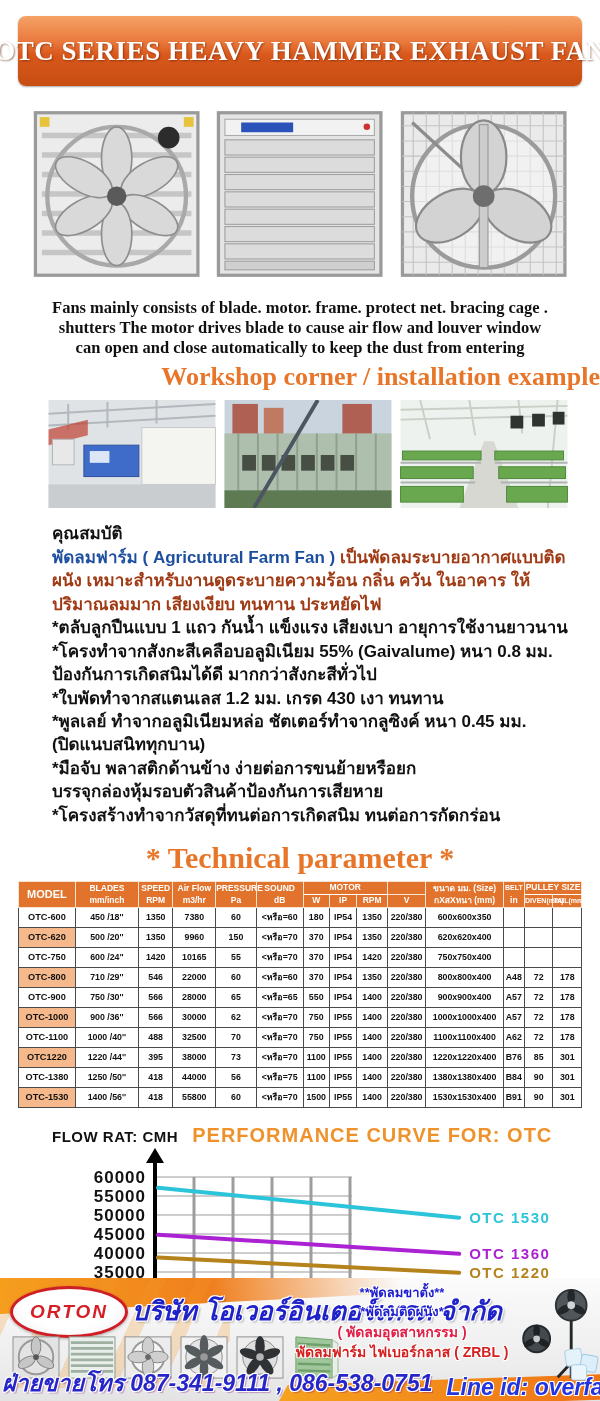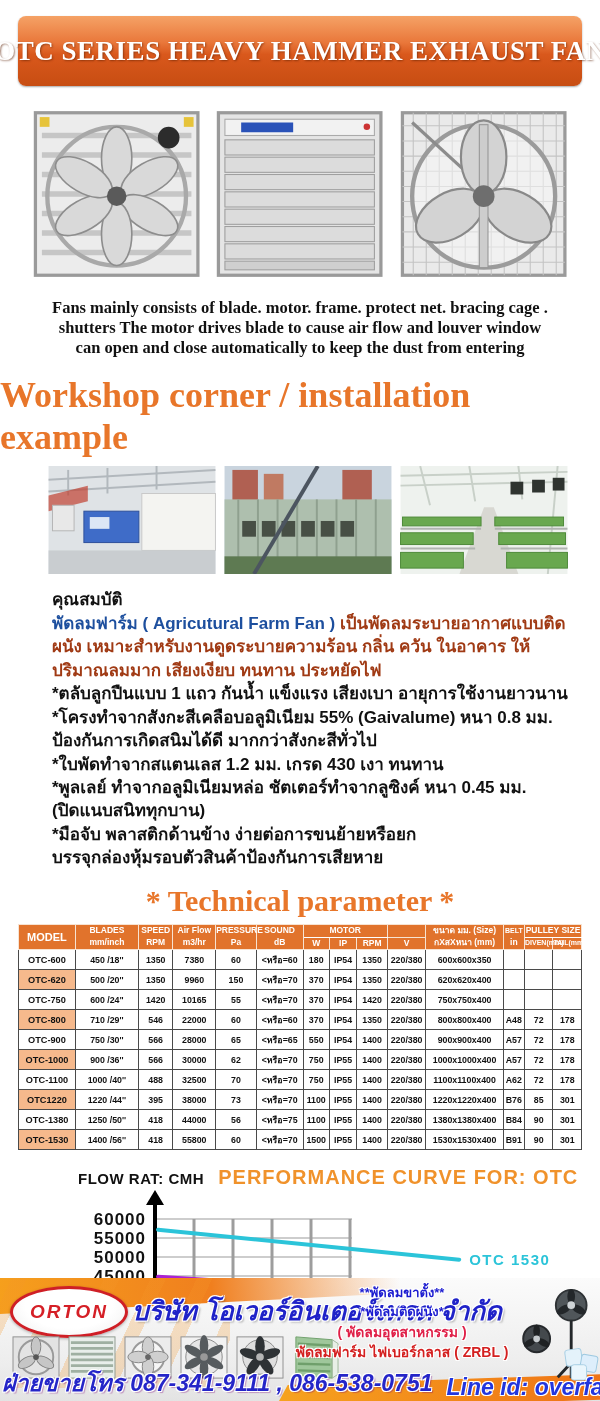--- a/index.html
+++ b/index.html
@@ -16,22 +16,22 @@
   
   .hero-row{display:flex;gap:10px;padding:12px 30px 4px 30px;}
   .hero-row .ph{flex:1;height:192px;}
   .hero-row svg{width:100%;height:100%;}
 
   
   .desc{margin:4px 10px 0 10px;text-align:center;font-family:"Liberation Serif",serif;
     font-weight:bold;font-size:16.5px;line-height:1.22;color:#111;}
 
   
-  .workshop-h{margin:16px 0 6px 0;text-align:left;font-family:"Liberation Serif",serif;
-    font-weight:bold;font-size:36px;color:#e8762a;}
+  .workshop-h{margin:4px 0 6px 0;text-align:right;font-family:"Liberation Serif",serif;
+    font-weight:bold;font-size:26px;color:#e8762a;}
   .shop-row{display:flex;gap:8px;padding:2px 32px 6px 48px;}
   .shop-row .ph{flex:1;height:108px;}
   .shop-row svg{width:100%;height:100%;}
 
   
   .features{padding:8px 24px 0 52px;font-size:17px;font-weight:bold;line-height:1.38;color:#111;}
   .features .head{color:#111;}
   .features .blue{color:#1d4f9e;}
   .features .red{color:#a03a14;}
   .features .bullet{color:#111;}
@@ -44,21 +44,21 @@
     padding:1px 0;line-height:1.15;text-align:center;}
   table.spec .grp{border-bottom:1px solid #fff;}
   table.spec .nobot{border-bottom:none;}
   table.spec .notop{border-top:none;}
   table.spec td{border:1px solid #4a4a4a;background:#fff;font-size:8.8px;font-weight:bold;color:#111;
     text-align:center;padding:2.5px 0;white-space:nowrap;overflow:hidden;}
   table.spec td.model{font-size:9.2px;}
   table.spec td.tint{background:#f6b98c;}
 
   
-  .chart-head{display:flex;align-items:baseline;gap:14px;padding:16px 16px 0 52px;margin-left:26px;}
+  .chart-head{display:flex;align-items:baseline;gap:14px;padding:16px 16px 0 52px;}
   .chart-ylab{font-size:15px;font-weight:bold;color:#111;letter-spacing:.5px;}
   .chart-title{font-size:20px;font-weight:bold;color:#f0922b;letter-spacing:1px;}
   #perf-chart{display:block;}
 
   
   .footer{position:absolute;left:0;bottom:0;width:600px;height:123px;overflow:hidden;
     background:linear-gradient(180deg,#fbfbfb 0%,#ededed 70%,#e3e3e3 100%);}
   .footer::before{content:"";position:absolute;left:-20px;top:-26px;width:420px;height:52px;
     background:linear-gradient(90deg,#f6a21c 0%,#f07f1e 55%,rgba(240,127,30,0) 100%);
     transform:rotate(-3deg);}
@@ -276,20 +276,21 @@
     </div>
     <div id="feature-bullets">
         <div class="bullet">*ตลับลูกปืนแบบ 1 แถว กันน้ำ แข็งแรง  เสียงเบา อายุการใช้งานยาวนาน</div>
         <div class="bullet">*โครงทำจากสังกะสีเคลือบอลูมิเนียม 55% (Gaivalume) หนา 0.8 มม.</div>
         <div class="bullet">ป้องกันการเกิดสนิมได้ดี มากกว่าสังกะสีทั่วไป</div>
         <div class="bullet">*ใบพัดทำจากสแตนเลส 1.2 มม. เกรด 430 เงา ทนทาน</div>
         <div class="bullet">*พูลเลย์ ทำจากอลูมิเนียมหล่อ ชัตเตอร์ทำจากลูซิงค์ หนา 0.45 มม.</div>
         <div class="bullet">(ปิดแนบสนิททุกบาน)</div>
         <div class="bullet">*มือจับ พลาสติกด้านข้าง ง่ายต่อการขนย้ายหรือยก</div>
         <div class="bullet">บรรจุกล่องหุ้มรอบตัวสินค้าป้องกันการเสียหาย</div>
+        <div class="bullet">*โครงสร้างทำจากวัสดุที่ทนต่อการเกิดสนิม ทนต่อการกัดกร่อน</div>
       </div>
   </div>
 
   <div class="table-title">* Technical parameter *</div>
   <table class="spec">
     <colgroup>
       <col style="width:56px">
         <col style="width:62px">
         <col style="width:34px">
         <col style="width:42px">

